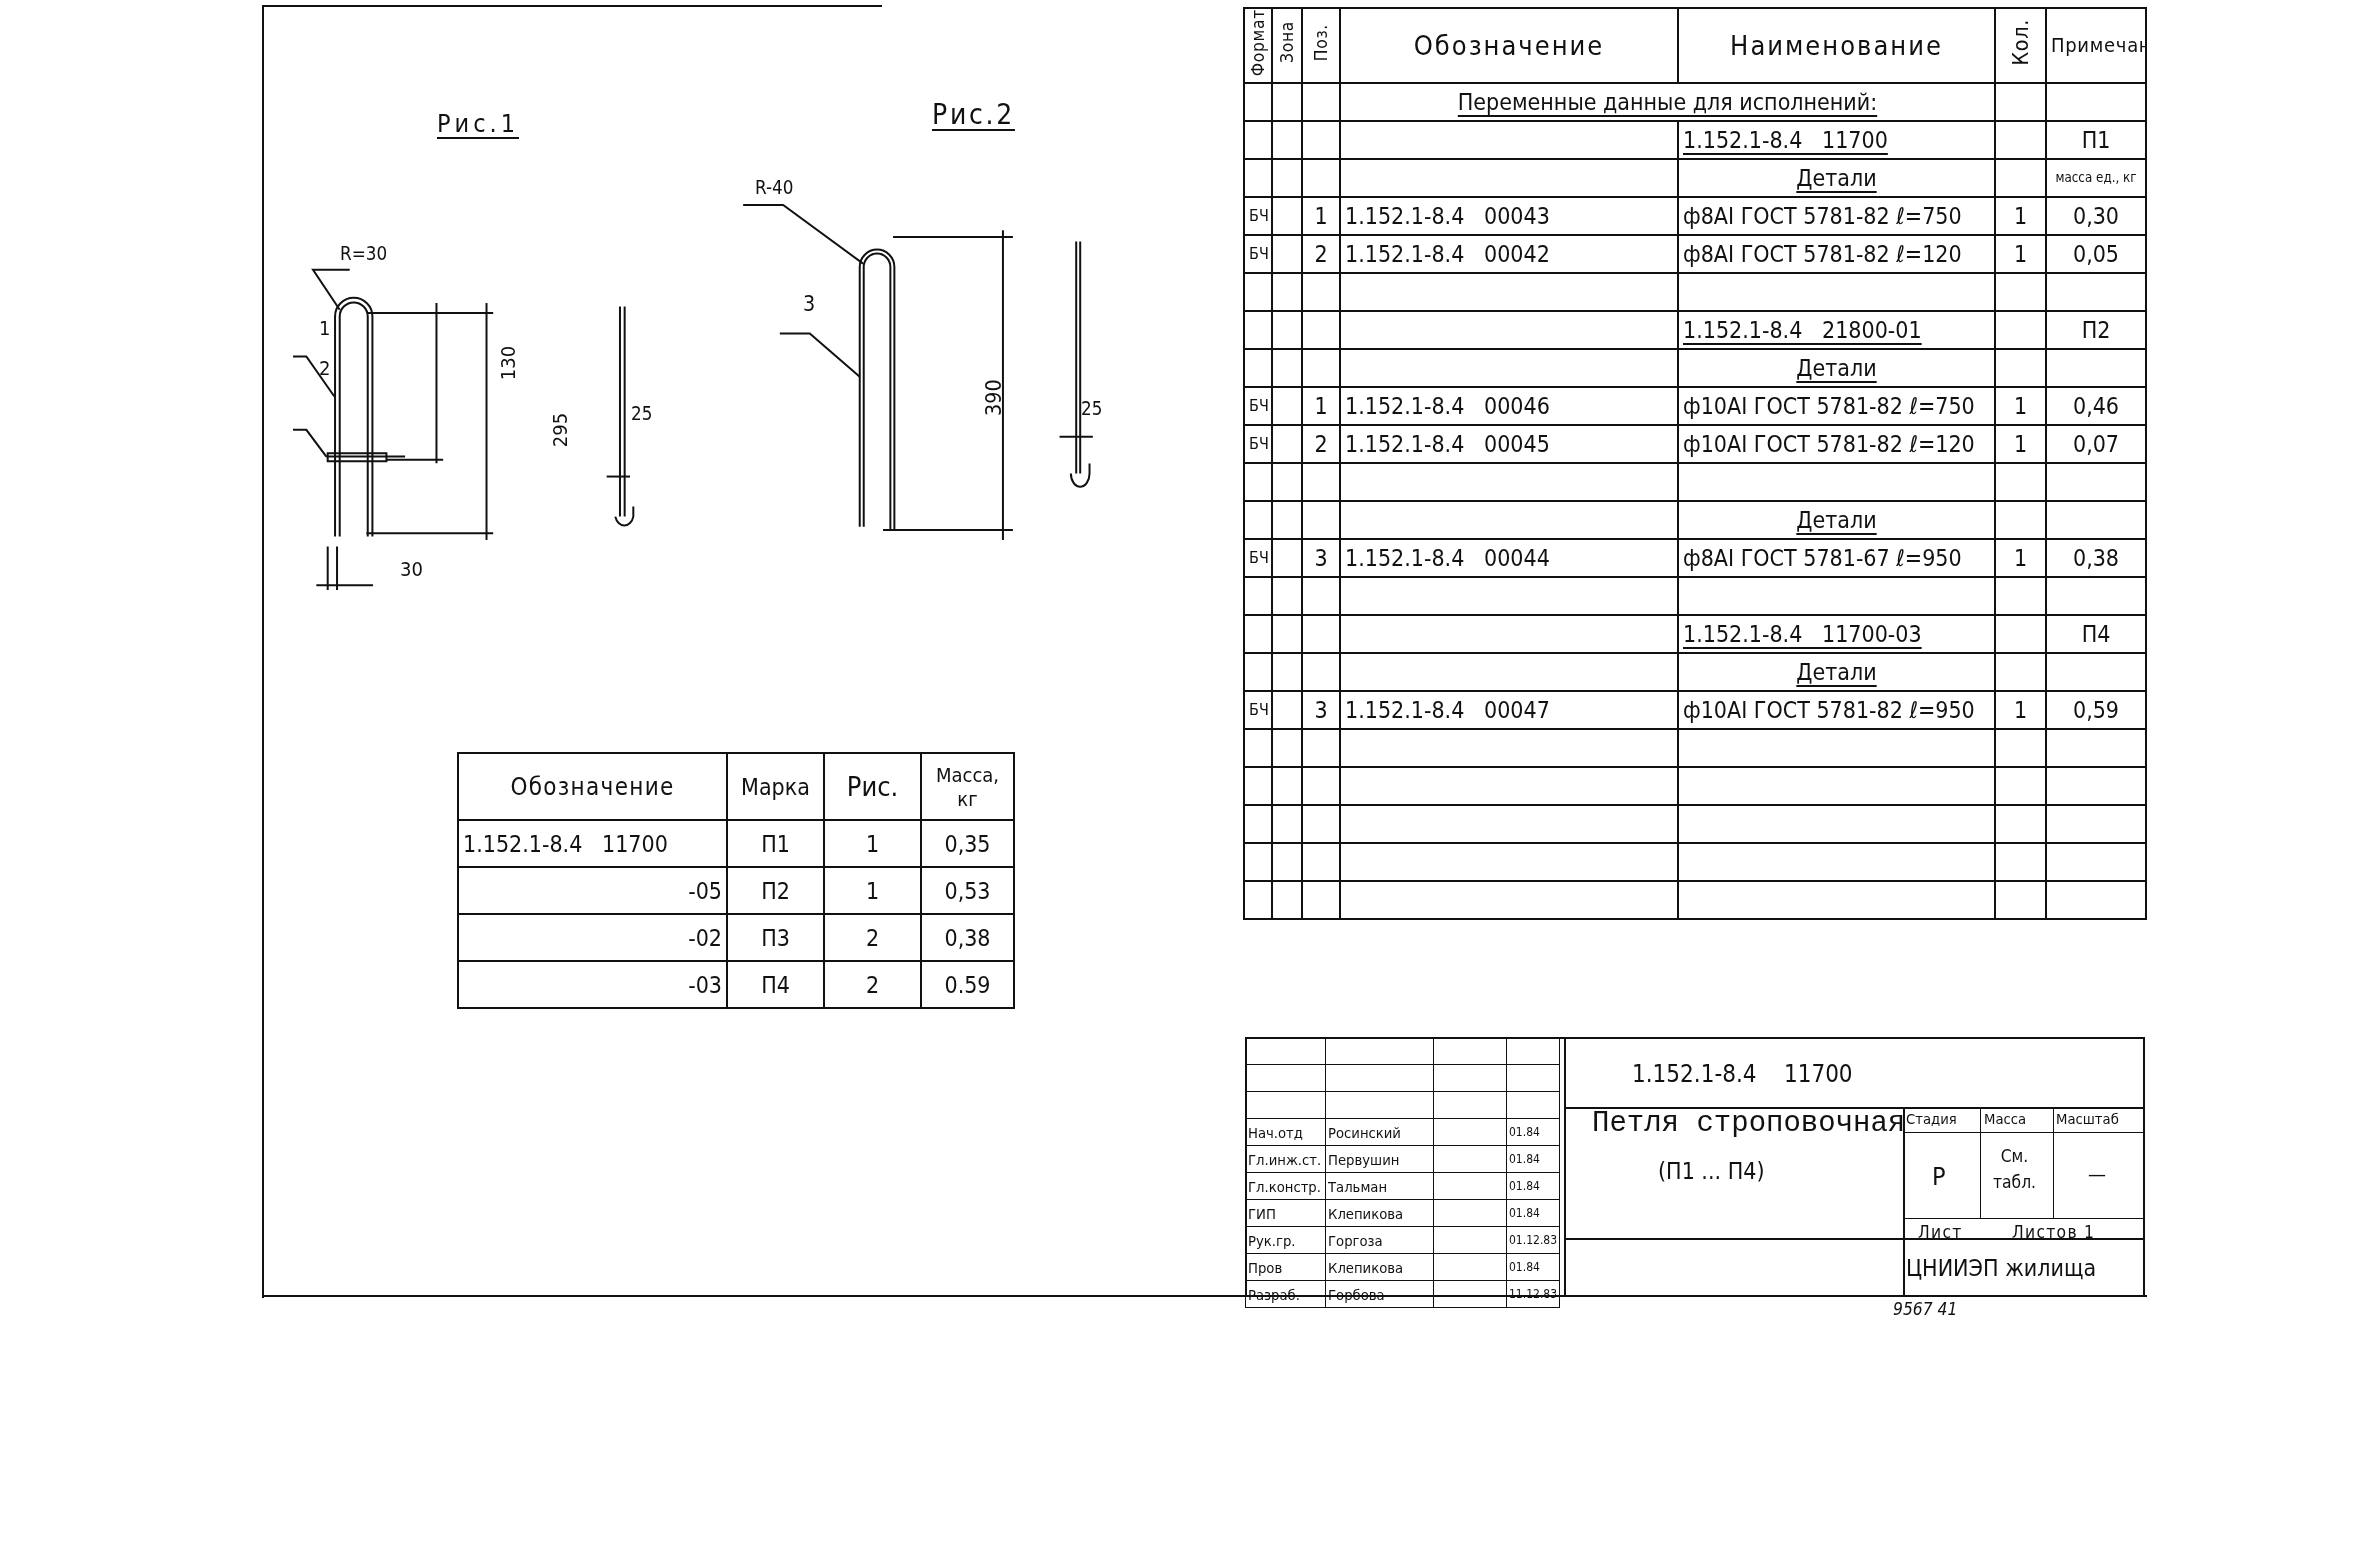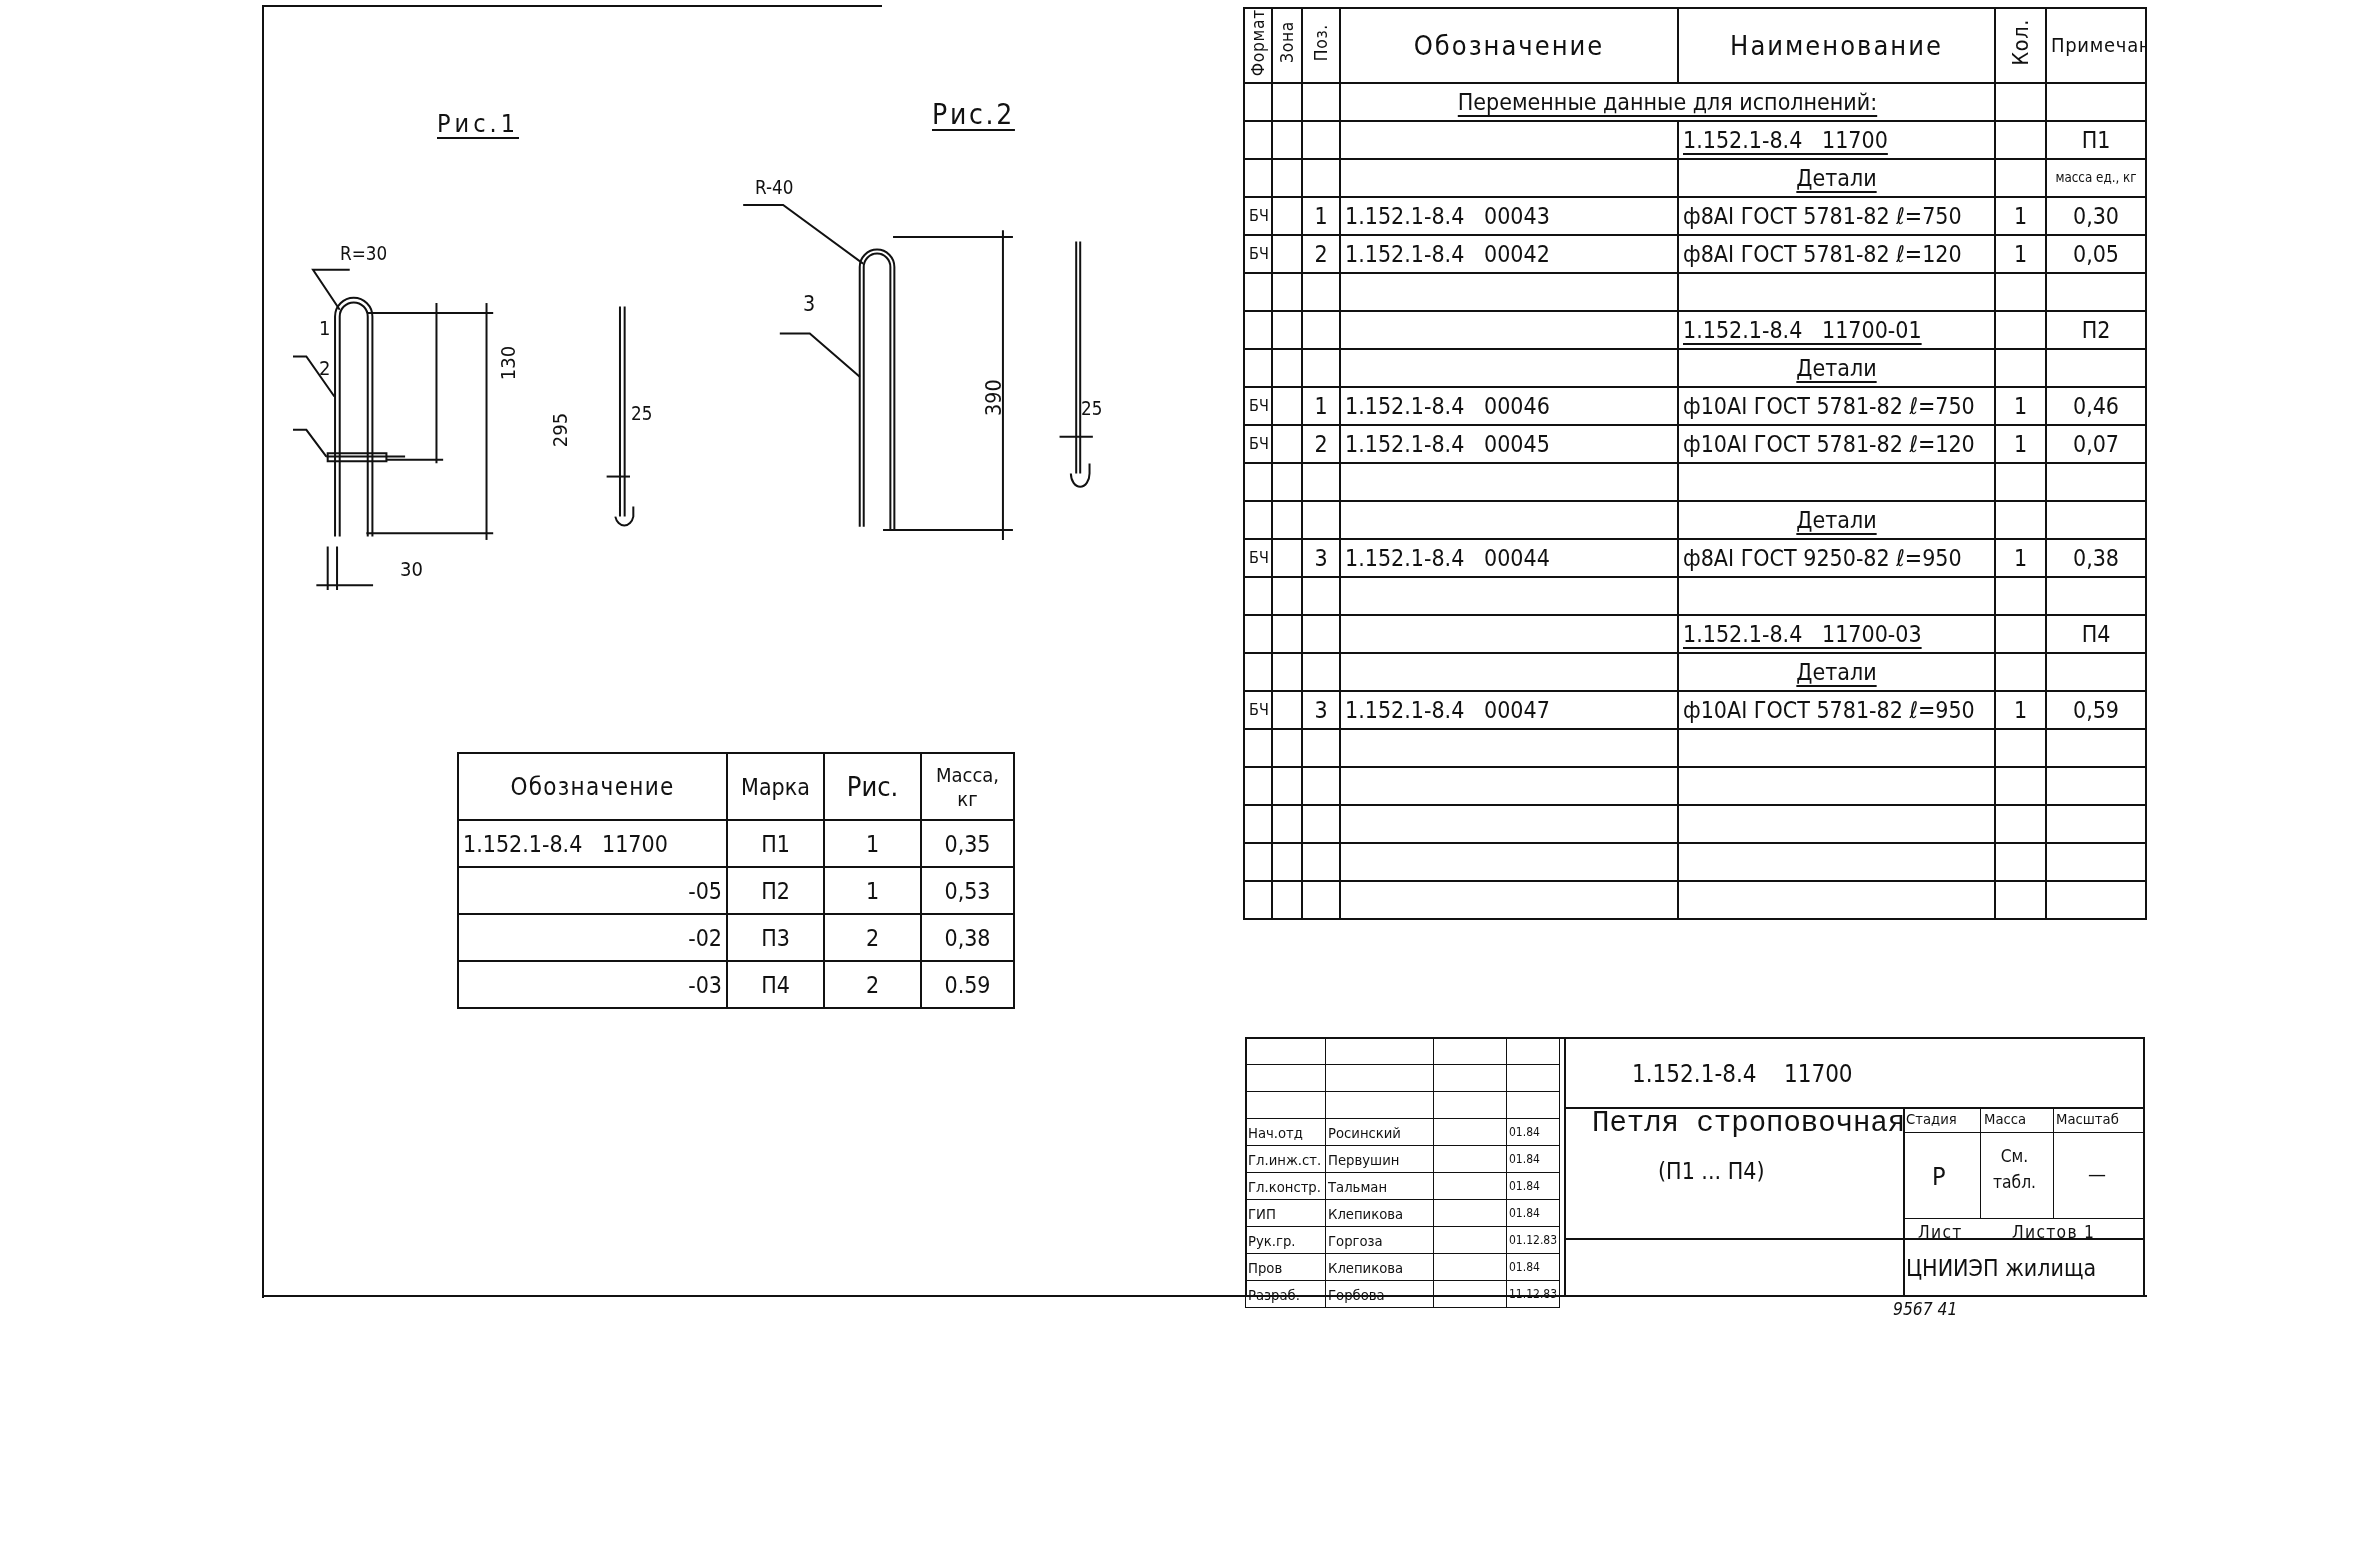--- a/index.html
+++ b/index.html
@@ -179,21 +179,21 @@
         <td style="white-space: pre;"><span></span></td>
         <td><span style="white-space: pre;"></span></td>
         <td class="c"><span></span></td>
         <td class="c"><span></span></td>
       </tr>
       <tr>
         <td class="c" style="font-size: 16px;"><span></span></td>
         <td class="c"><span></span></td>
         <td class="c"><span></span></td>
         <td style="white-space: pre;"><span></span></td>
-        <td><span class="u" style="white-space: pre;">1.152.1-8.4   11700-01</span></td>
+        <td><span class="u" style="white-space: pre;">1.152.1-8.4   21800-01</span></td>
         <td class="c"><span></span></td>
         <td class="c"><span>П2</span></td>
       </tr>
       <tr>
         <td class="c" style="font-size: 16px;"><span></span></td>
         <td class="c"><span></span></td>
         <td class="c"><span></span></td>
         <td style="white-space: pre;"><span></span></td>
         <td class="c"><span class="u" style="white-space: pre;">Детали</span></td>
         <td class="c"><span></span></td>
@@ -233,21 +233,21 @@
         <td style="white-space: pre;"><span></span></td>
         <td class="c"><span class="u" style="white-space: pre;">Детали</span></td>
         <td class="c"><span></span></td>
         <td class="c"><span></span></td>
       </tr>
       <tr>
         <td class="c" style="font-size: 16px;"><span>БЧ</span></td>
         <td class="c"><span></span></td>
         <td class="c"><span>3</span></td>
         <td style="white-space: pre;"><span>1.152.1-8.4   00044</span></td>
-        <td><span style="white-space: pre;">ф8АI ГОСТ 9250-82 ℓ=950</span></td>
+        <td><span style="white-space: pre;">ф8АI ГОСТ 5781-67 ℓ=950</span></td>
         <td class="c"><span>1</span></td>
         <td class="c"><span>0,38</span></td>
       </tr>
       <tr>
         <td class="c" style="font-size: 16px;"><span></span></td>
         <td class="c"><span></span></td>
         <td class="c"><span></span></td>
         <td style="white-space: pre;"><span></span></td>
         <td><span style="white-space: pre;"></span></td>
         <td class="c"><span></span></td>

